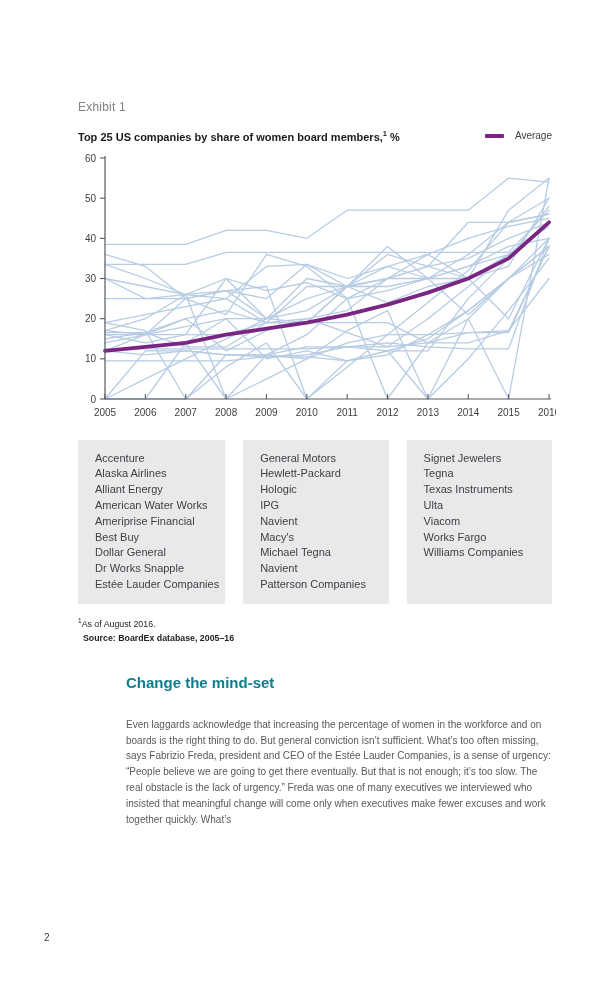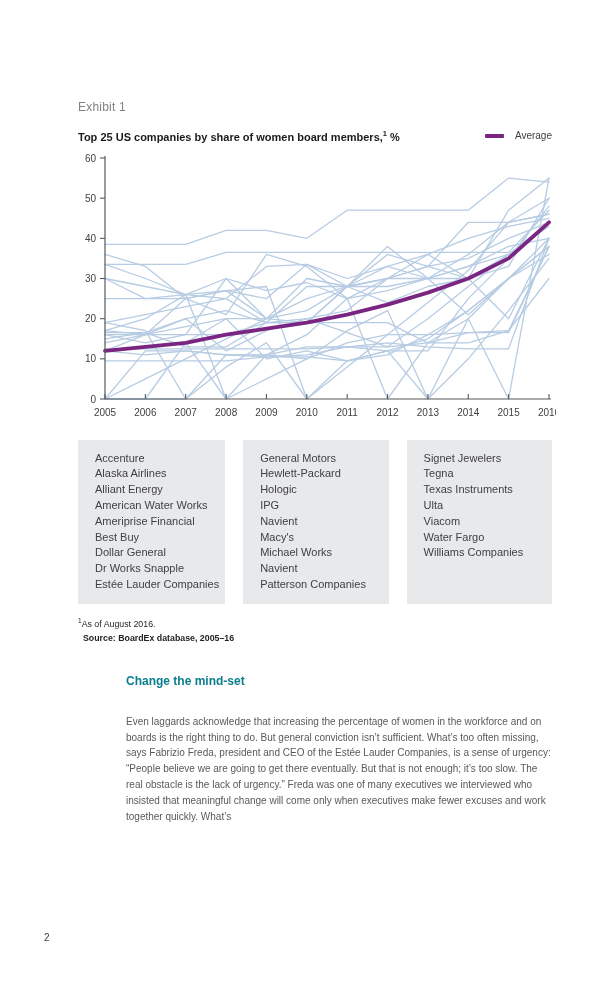--- a/index.html
+++ b/index.html
@@ -54,21 +54,21 @@
     white-space: nowrap;
   }
 
   .footnotes { margin-top: 13px; color: #242424; }
   .footnote-line { font-size: 8.8px; }
   .footnote-line sup { font-size: 6.5px; }
   .source-line { font-size: 8.8px; margin-top: 4px; margin-left: 5px; font-weight: bold; }
 
   .section { margin-left: 48px; margin-top: 31px; max-width: 440px; }
   .section-heading {
-    font-size: 12px; font-weight: bold; color: #0b7e8e;
+    font-size: 15px; font-weight: bold; color: #0b7e8e;
   }
   .body-paragraph {
     margin-top: 26px;
     font-size: 10px; color: #58595b; line-height: 1.58;
   }
 
   .page-number {
     position: absolute; left: 44px; top: 932px;
     font-size: 10px; color: #414042;
   }
@@ -172,31 +172,31 @@
       <li>Dr Works Snapple</li>
       <li>Estée Lauder Companies</li>
     </ul>
     <ul class="company-box">
       <li>General Motors</li>
       <li>Hewlett-Packard</li>
       <li>Hologic</li>
       <li>IPG</li>
       <li>Navient</li>
       <li>Macy's</li>
-      <li>Michael Works</li>
+      <li>Michael Tegna</li>
       <li>Navient</li>
       <li>Patterson Companies</li>
     </ul>
     <ul class="company-box">
       <li>Signet Jewelers</li>
       <li>Tegna</li>
       <li>Texas Instruments</li>
       <li>Ulta</li>
       <li>Viacom</li>
-      <li>Water Fargo</li>
+      <li>Works Fargo</li>
       <li>Williams Companies</li>
     </ul>
   </div>
 
   <div class="footnotes">
     <div class="footnote-line"><sup>1</sup><span>As of August 2016.</span></div>
     <div class="source-line">Source: BoardEx database, 2005–16</div>
   </div>
 
   <div class="section">

